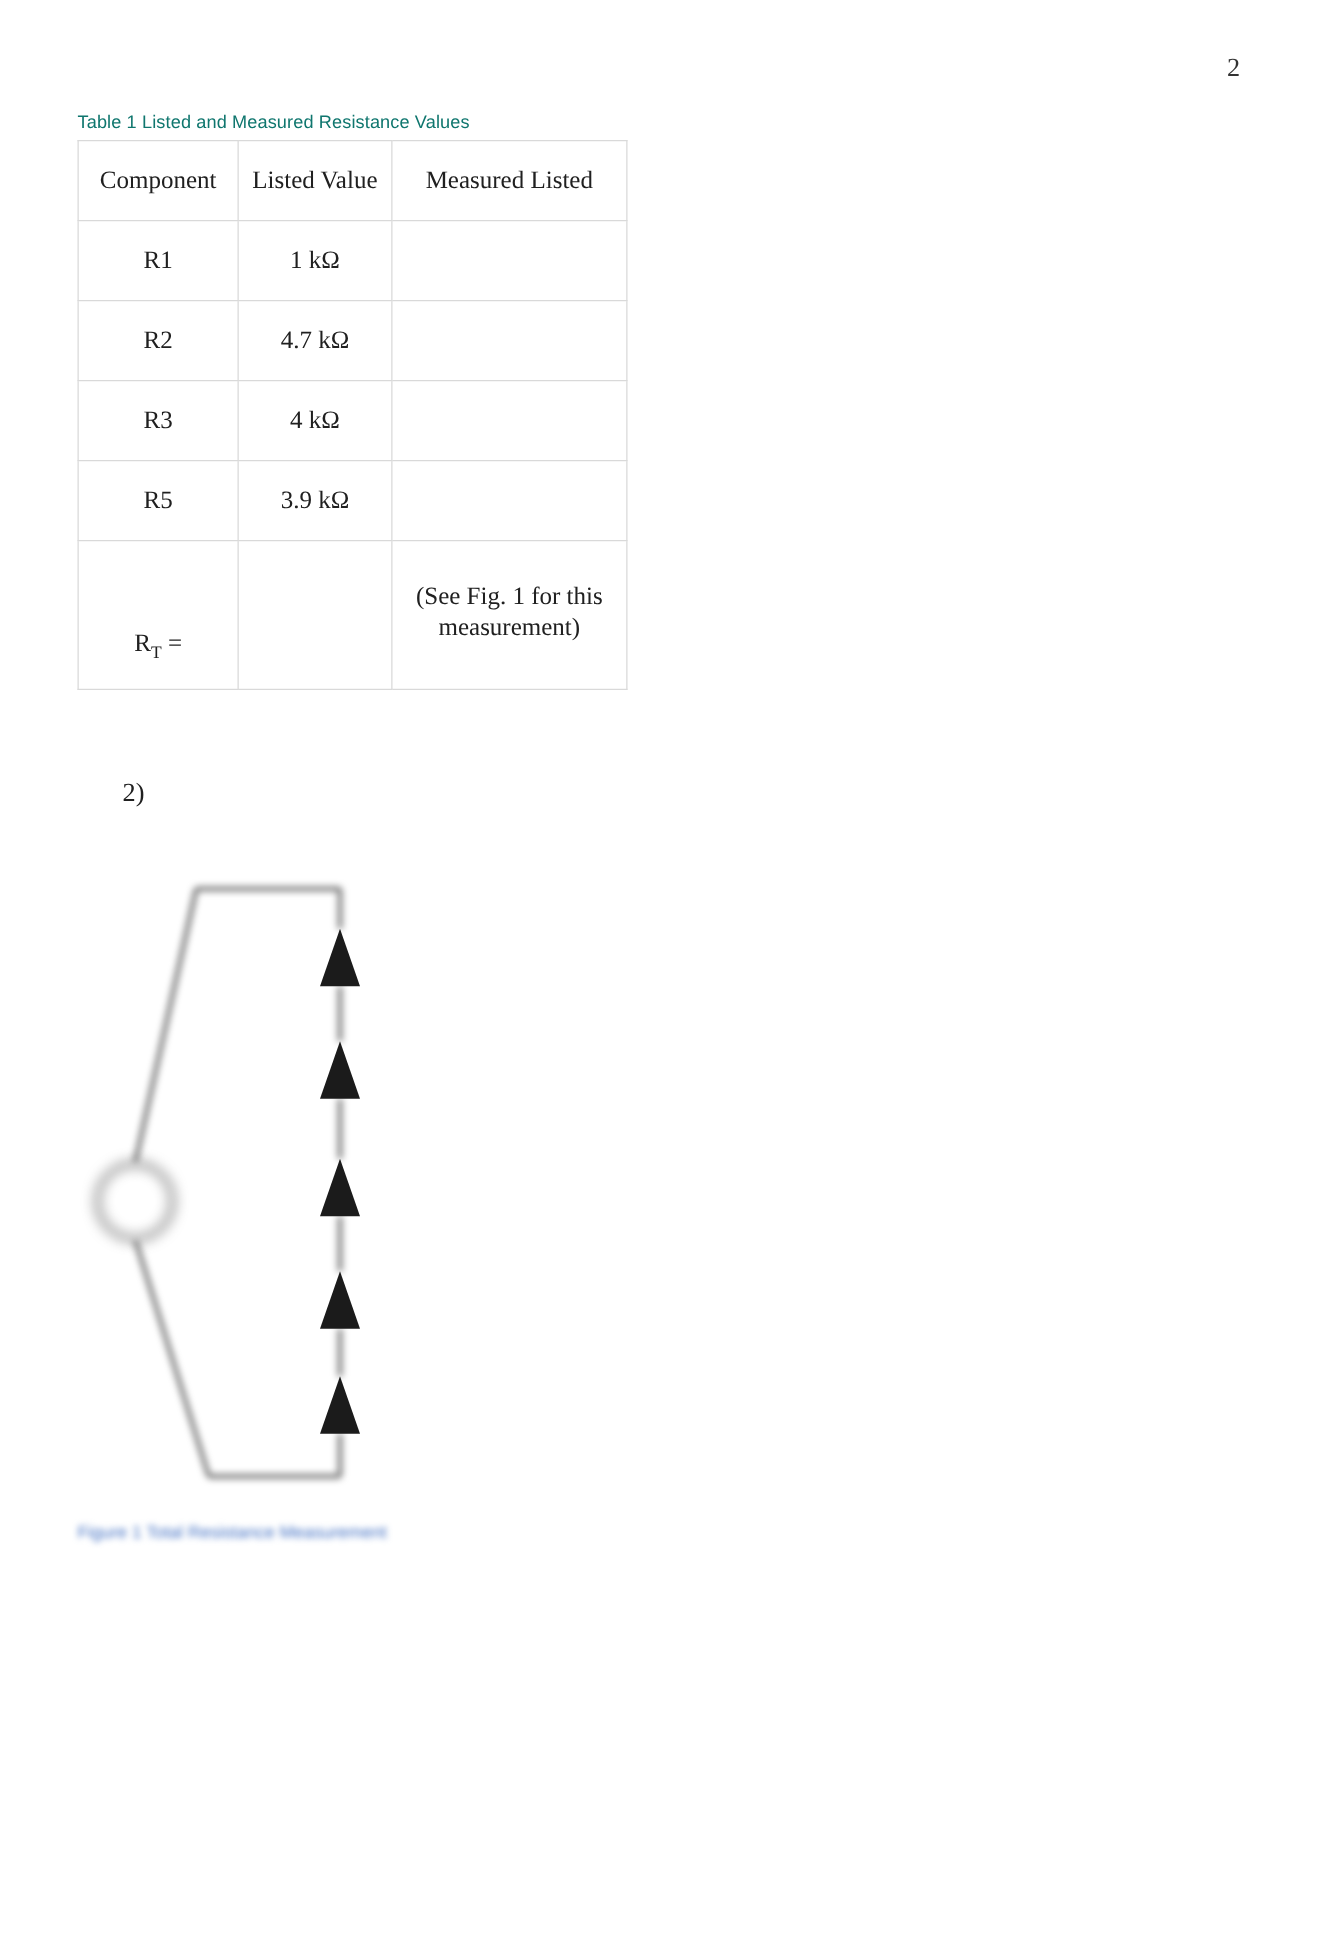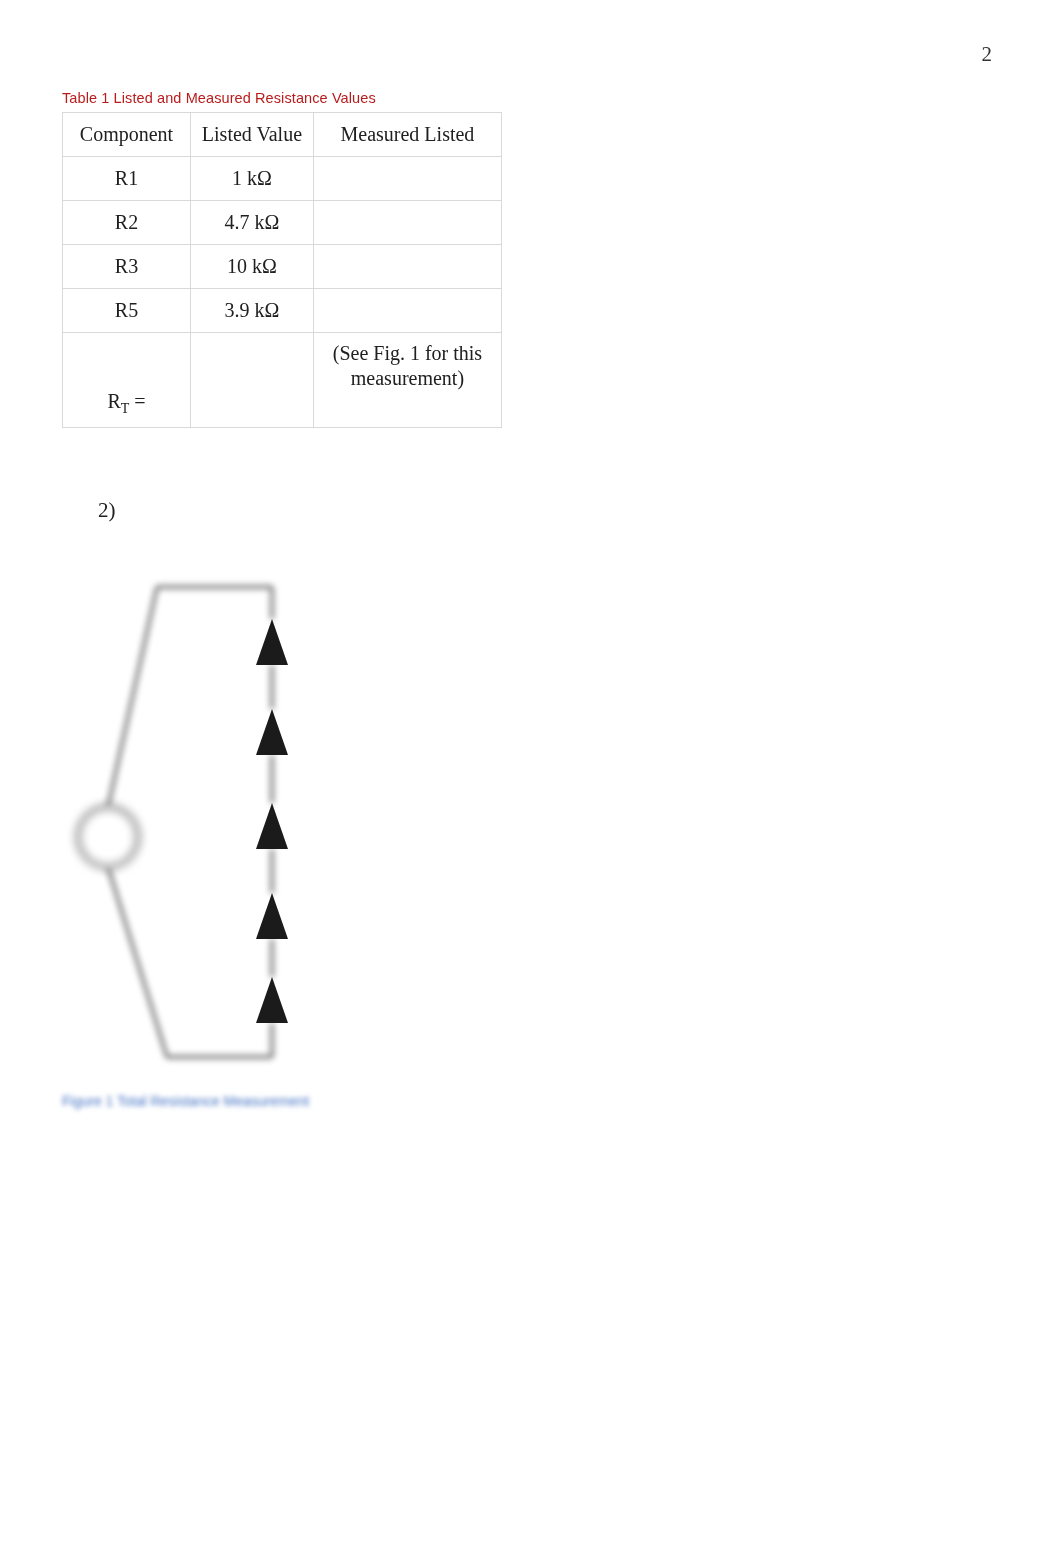--- a/index.html
+++ b/index.html
@@ -20,50 +20,51 @@
   .page-number {
     position: absolute;
     top: 42px;
     right: 70px;
     font-size: 21px;
     color: #333;
   }
   .table-caption {
     font-family: Arial, Helvetica, sans-serif;
     font-size: 14.5px;
-    color: #b91c1c;
+    color: #0f766e;
     margin-top: 60px;
     margin-bottom: 6px;
     letter-spacing: 0.1px;
   }
   table.resistance {
     border-collapse: collapse;
     width: 440px;
   }
   table.resistance th,
   table.resistance td {
     border: 1px solid #d9d9d9;
     background: #ffffff;
     text-align: center;
     vertical-align: middle;
     font-size: 20px;
-    padding: 10px 8px;
+    padding: 20px 8px;
   }
   table.resistance th {
     font-weight: normal;
   }
   table.resistance td.last-measured {
     padding-top: 8px;
     padding-bottom: 8px;
   }
   .note-top {
     display: block;
     font-size: 20px;
     line-height: 1.25;
     margin-bottom: 28px;
+    margin-top: 24px;
   }
   .rt-cell {
     vertical-align: bottom !important;
     padding-bottom: 10px;
     padding-top: 34px;
   }
   .step {
     margin-top: 70px;
     margin-left: 36px;
     font-size: 21px;
@@ -123,21 +124,21 @@
         <td>1 kΩ</td>
         <td></td>
       </tr>
       <tr>
         <td>R2</td>
         <td>4.7 kΩ</td>
         <td></td>
       </tr>
       <tr>
         <td>R3</td>
-        <td>10 kΩ</td>
+        <td>4 kΩ</td>
         <td></td>
       </tr>
       <tr>
         <td>R5</td>
         <td>3.9 kΩ</td>
         <td></td>
       </tr>
       <tr>
         <td class="rt-cell">
           <span>R</span><span class="sub">T</span><span> =</span>

